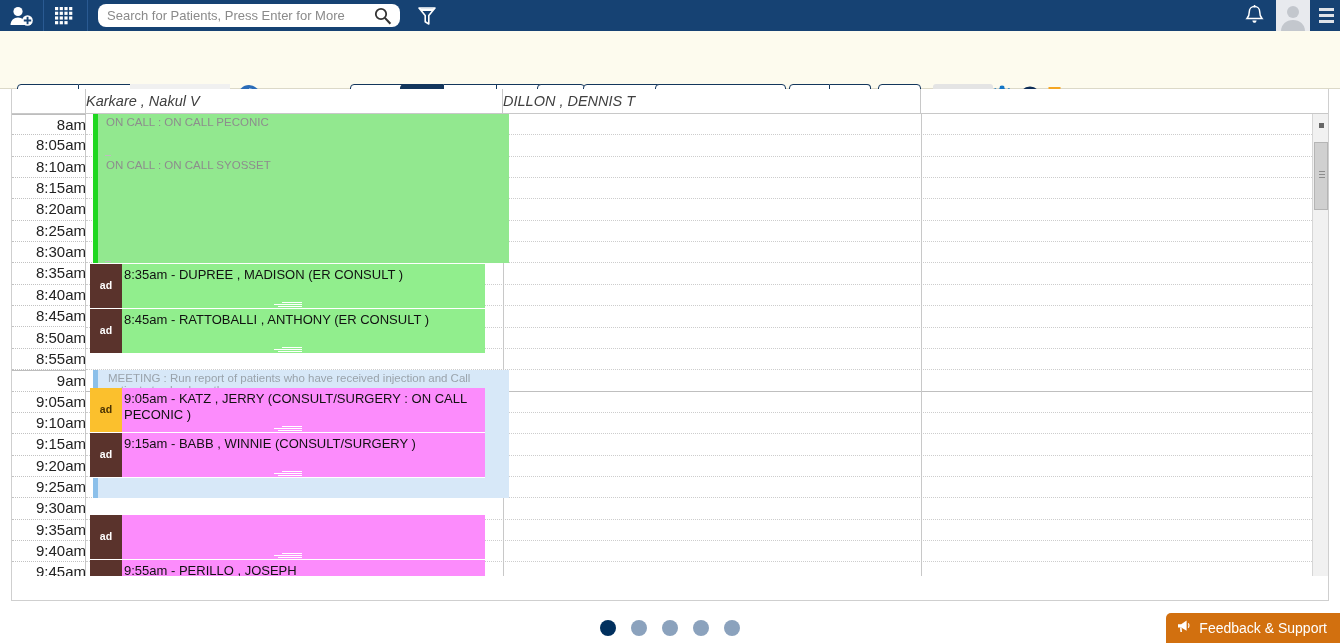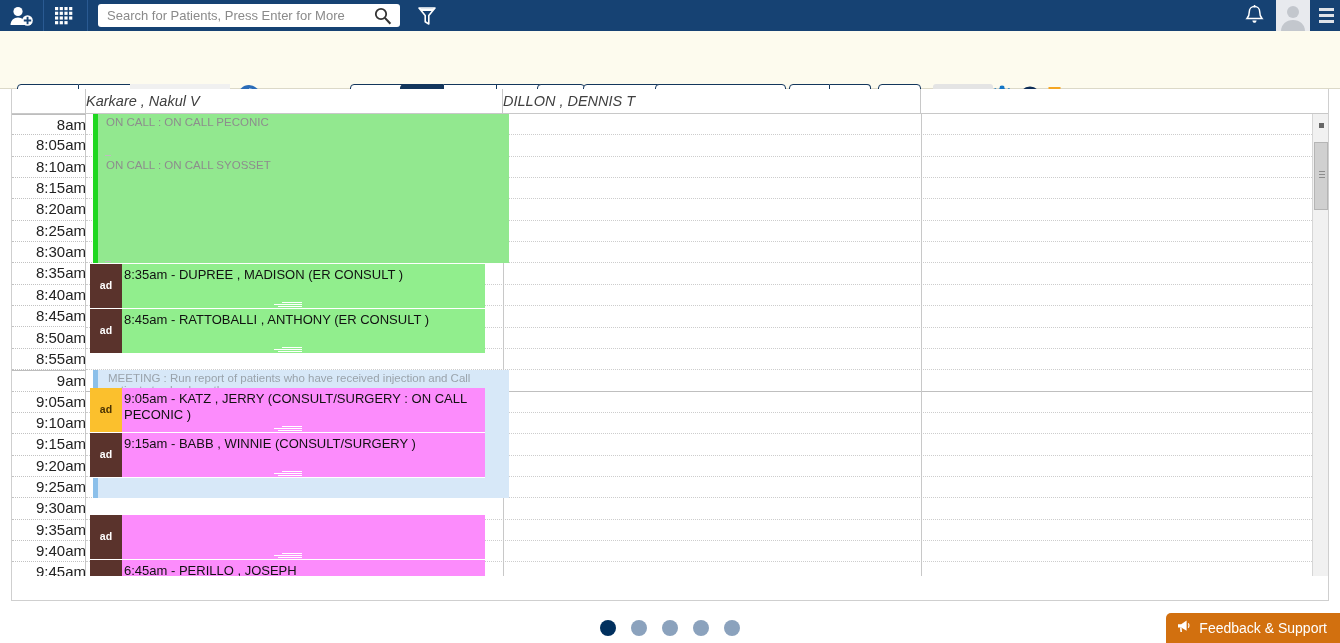--- a/index.html
+++ b/index.html
@@ -22,21 +22,21 @@
     height: 31px; display: flex; align-items: center; justify-content: center;
     border-right: 1px solid #2a5a92;
   }
   #tb-adduser { width: 44px; }
   #tb-grid { width: 44px; }
   .nav-icon svg { display: block; }
 
   #search-wrap {
     margin-left: 10px;
     width: 302px; height: 23px;
-    background: #fff; border-radius: 3px;
+    background: #fff; border-radius: 8px;
     display: flex; align-items: center;
     position: relative;
   }
   #search-input {
     border: 0; outline: 0; background: transparent;
     font-family: "Liberation Sans", sans-serif;
     font-size: 13px; color: #7a7a7a;
     padding: 0 30px 0 9px; width: 100%; height: 21px;
   }
   #search-input::placeholder { color: #8a8a8a; }
@@ -484,21 +484,21 @@
         <span class="ad brown">ad</span>
         <span class="resize">
             <i></i>
             <i></i>
             <i></i>
           </span>
       </div>
 
       <div class="evt appt pink" style="left:78px; top:446px; width:395px; height:45px;">
         <span class="ad brown">ad</span>
-        <span>6:45am  - PERILLO , JOSEPH</span>
+        <span>9:55am  - PERILLO , JOSEPH</span>
         
       </div>
 
     </div>
   </div>
 
   <div id="vscroll">
     <div id="vtop">
       <svg width="7" height="7" viewBox="0 0 7 7">
           <rect width="5" height="5" x="1" y="1" fill="#666"></rect>

